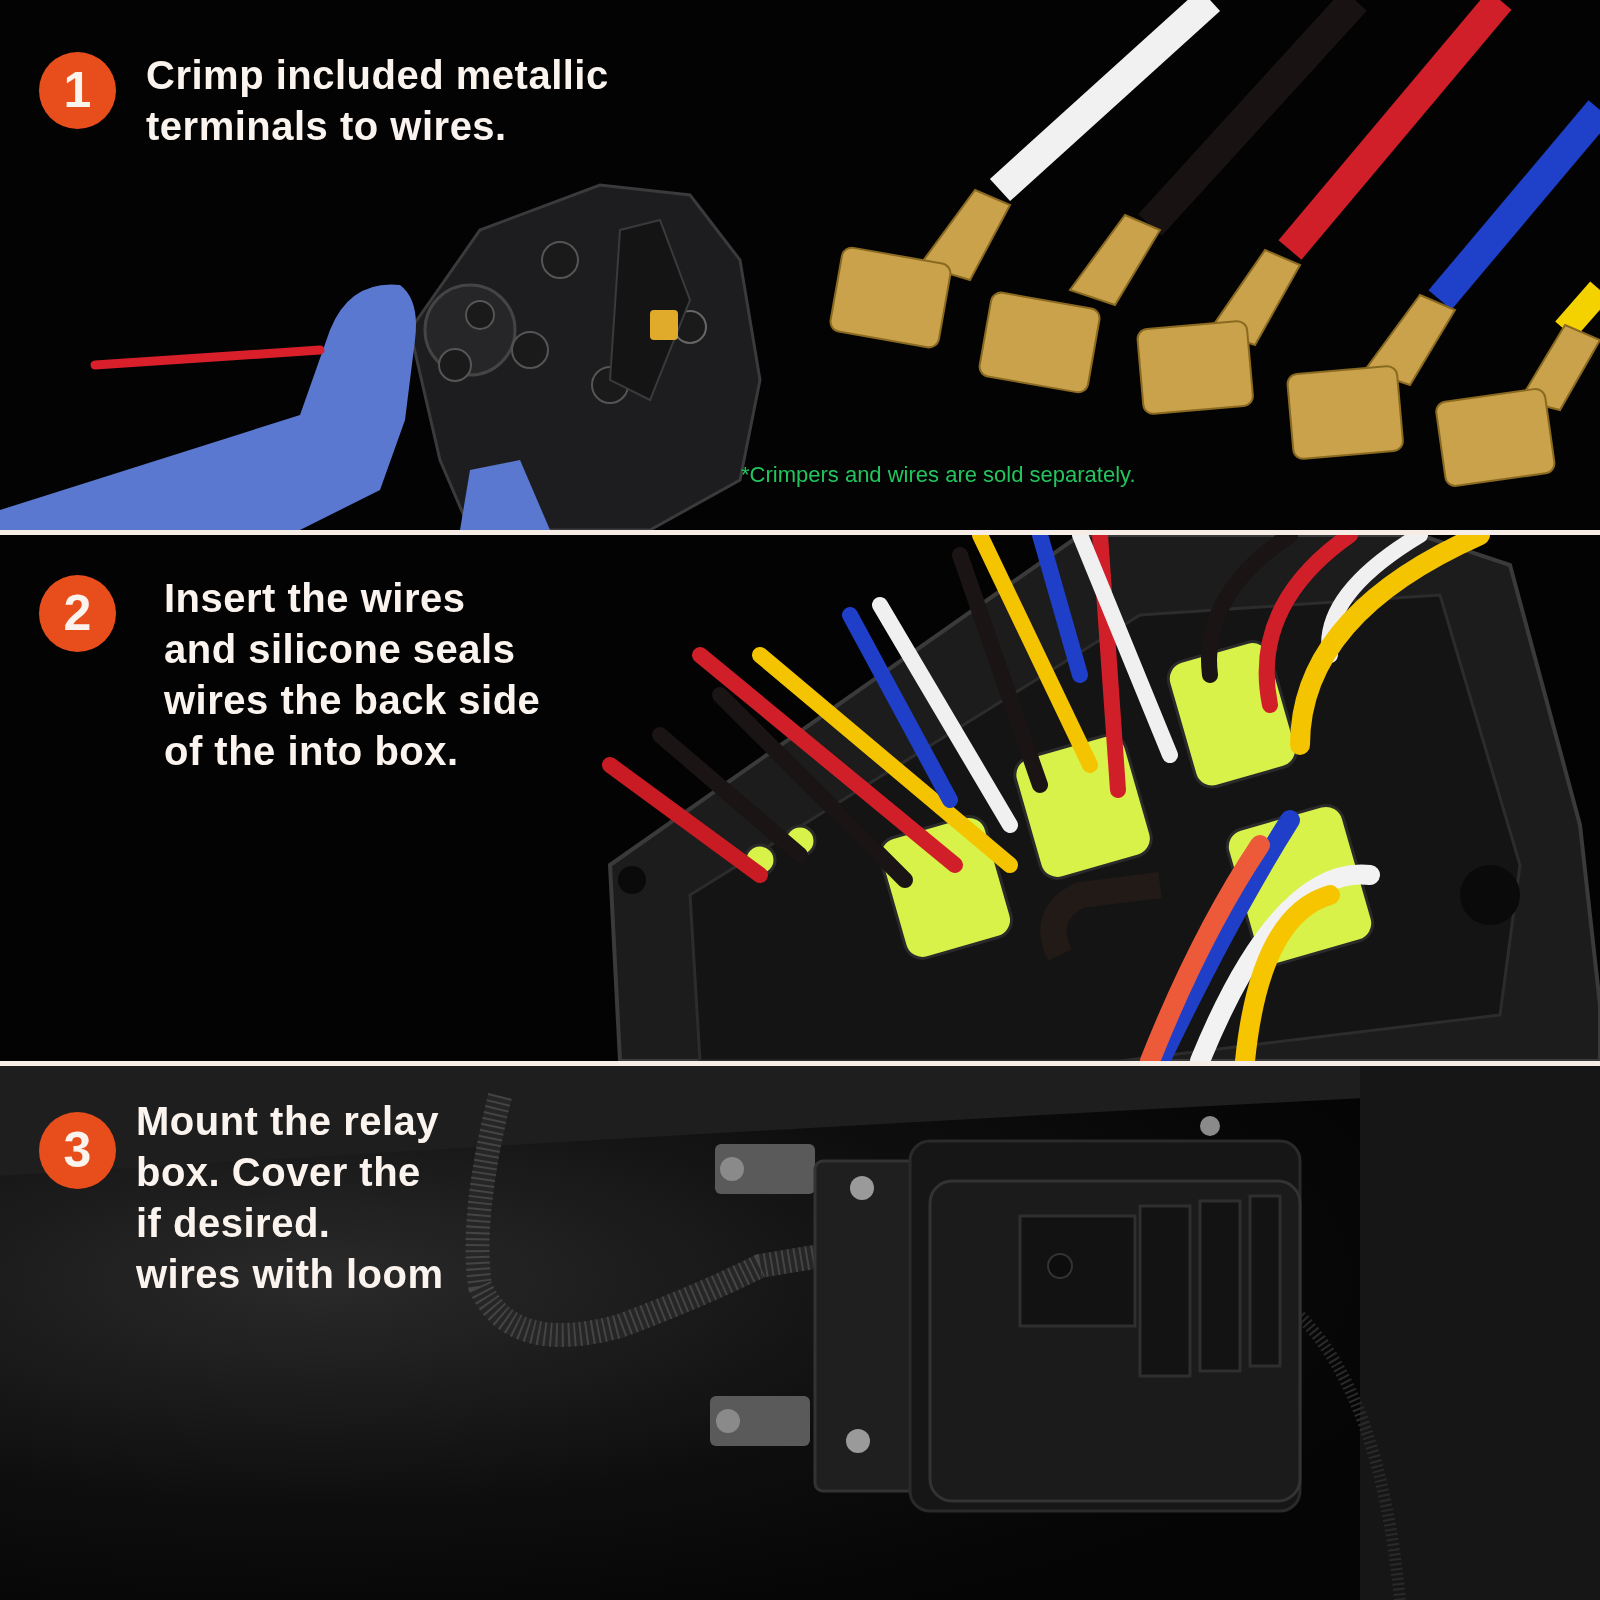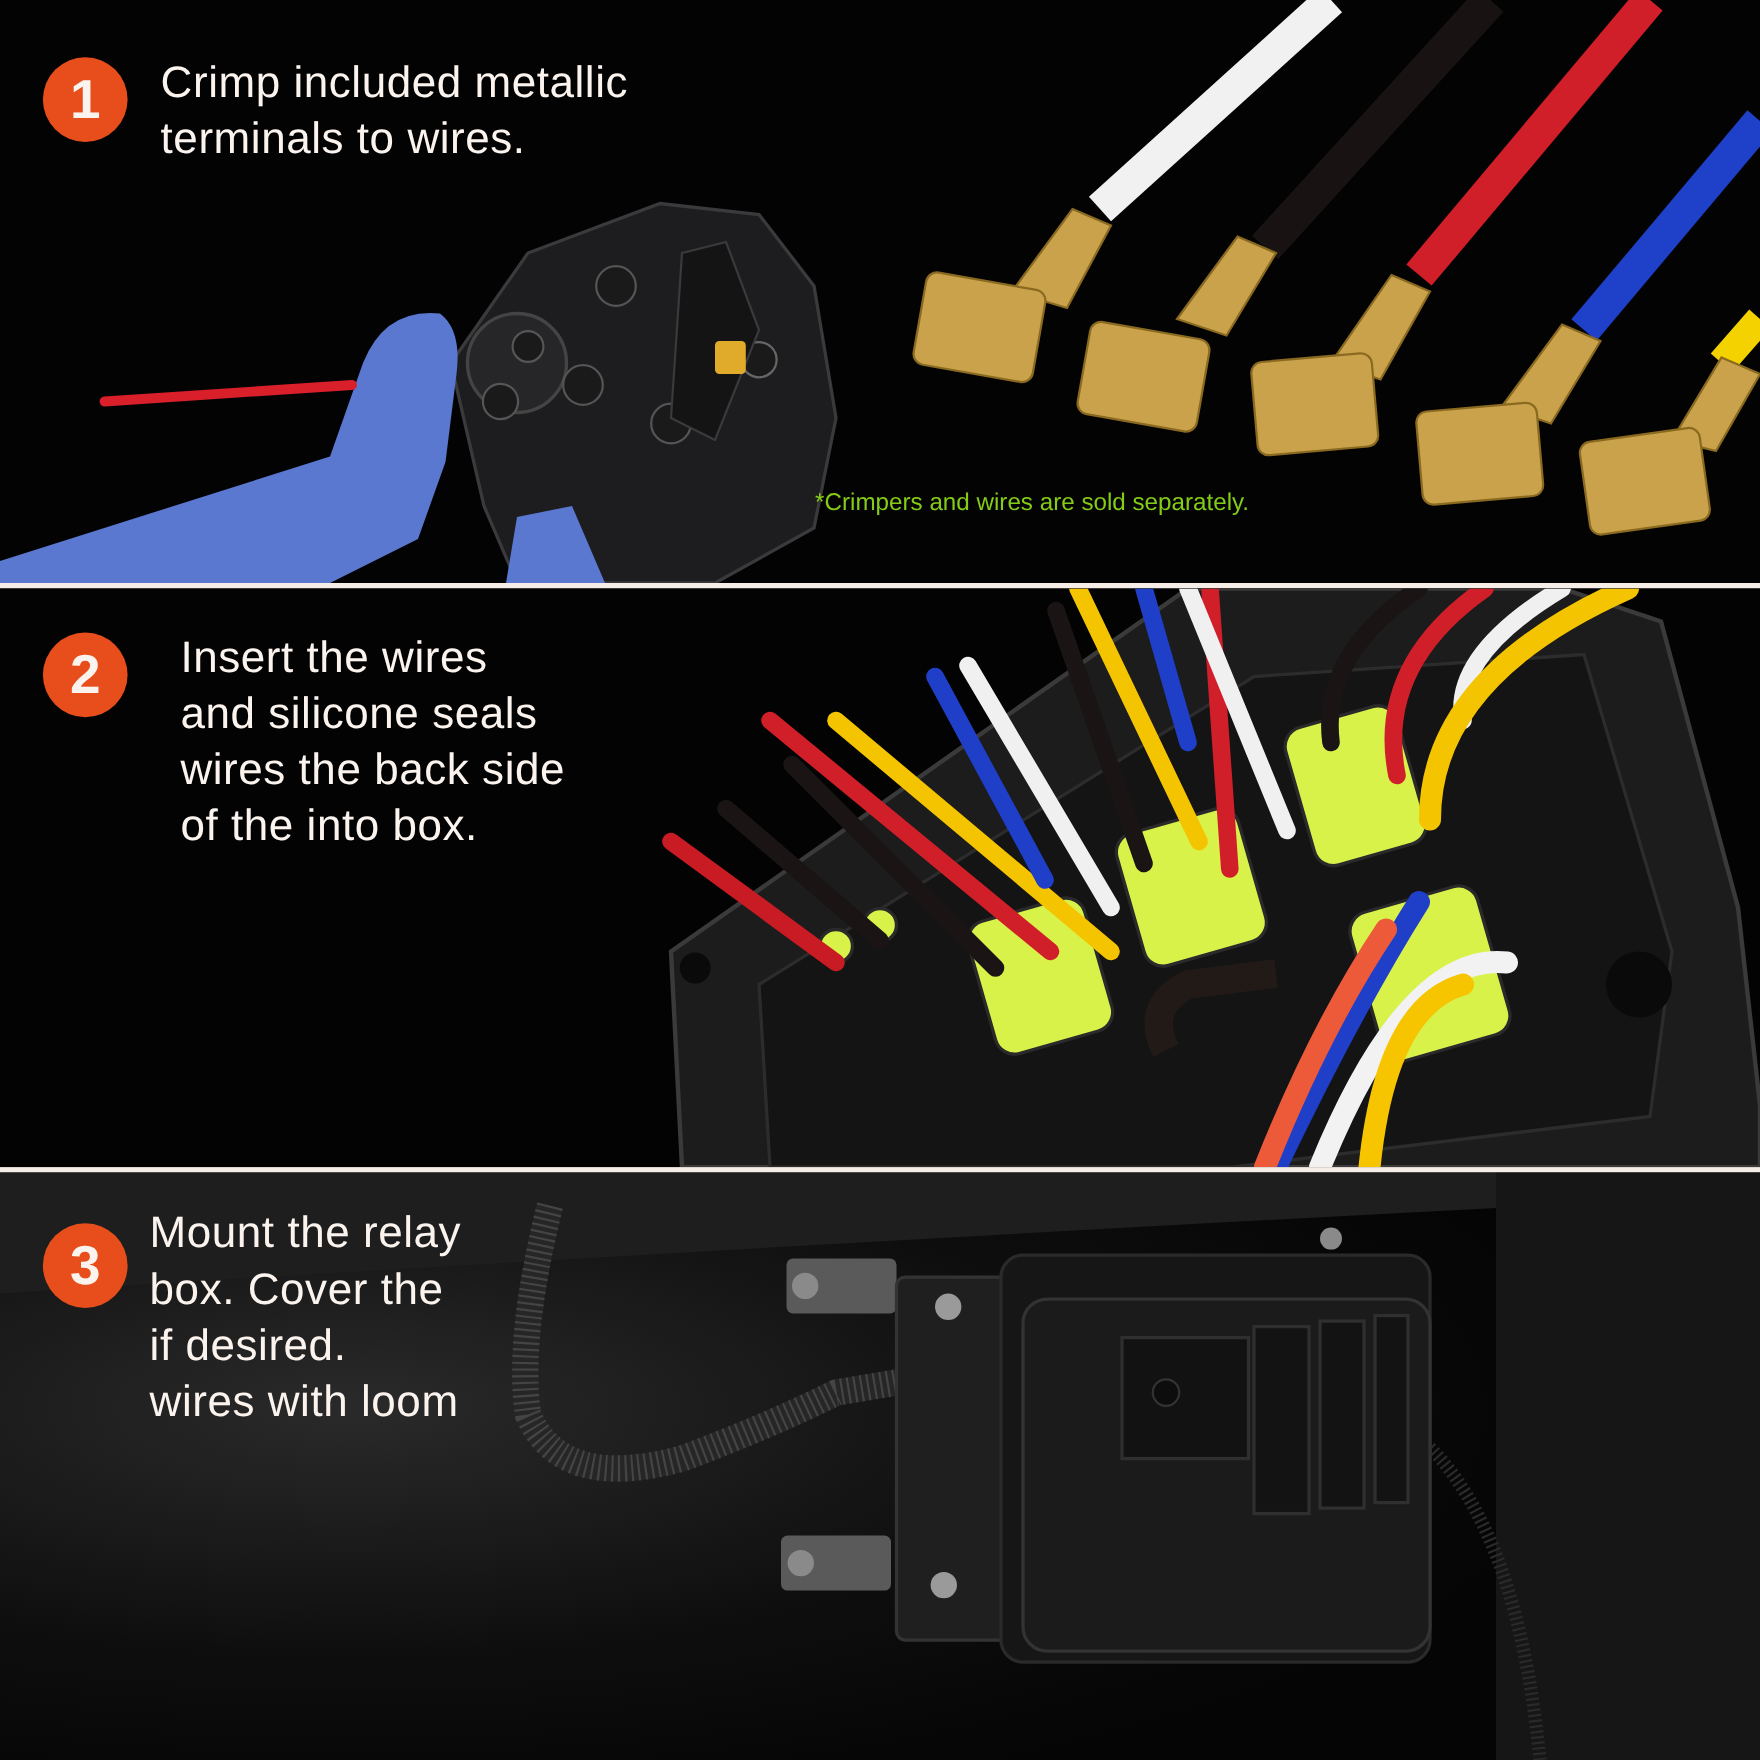--- a/index.html
+++ b/index.html
@@ -6,23 +6,23 @@
   body { width:1600px; height:1600px; position:relative; overflow:hidden; font-family:"Liberation Sans", sans-serif; }
   .panel { position:absolute; left:0; width:1600px; overflow:hidden; background:#030303; }
   #p1 { top:0; height:530px; }
   #p2 { top:535px; height:526px; }
   #p3 { top:1066px; height:534px; background:#0a0a0a; }
   .divider { position:absolute; left:0; width:1600px; height:5px; background:#f6ede6; }
   #d1 { top:530px; }
   #d2 { top:1061px; }
   .badge { position:absolute; width:77px; height:77px; border-radius:50%; background:#e84e1b; color:#fbf3ee;
            font-weight:bold; font-size:50px; line-height:77px; text-align:center; }
-  .step-text { position:absolute; color:#fbf3ee; font-weight:normal; font-size:40px; line-height:51px; letter-spacing:0.5px; }
+  .step-text { position:absolute; color:#fbf3ee; font-weight:bold; font-size:40px; line-height:51px; letter-spacing:0.5px; }
   .step-text span { display:block; white-space:nowrap; }
-  .note { position:absolute; left:741px; top:444px; color:#84cc16; font-size:22px; white-space:nowrap; }
+  .note { position:absolute; left:741px; top:462px; color:#22c55e; font-size:22px; white-space:nowrap; }
   svg.art { position:absolute; left:0; top:0; }
 </style>
 </head>
 <body>
 
 <div class="panel" id="p1">
   <svg class="art" width="1600" height="530">
 
     <g>
       <path d="M410 330 L480 230 L600 185 L690 195 L740 260 L760 380 L740 480 L650 530 L470 530 L440 460 Z" fill="#1d1d1f" stroke="#3a3a3c" stroke-width="3"></path>

